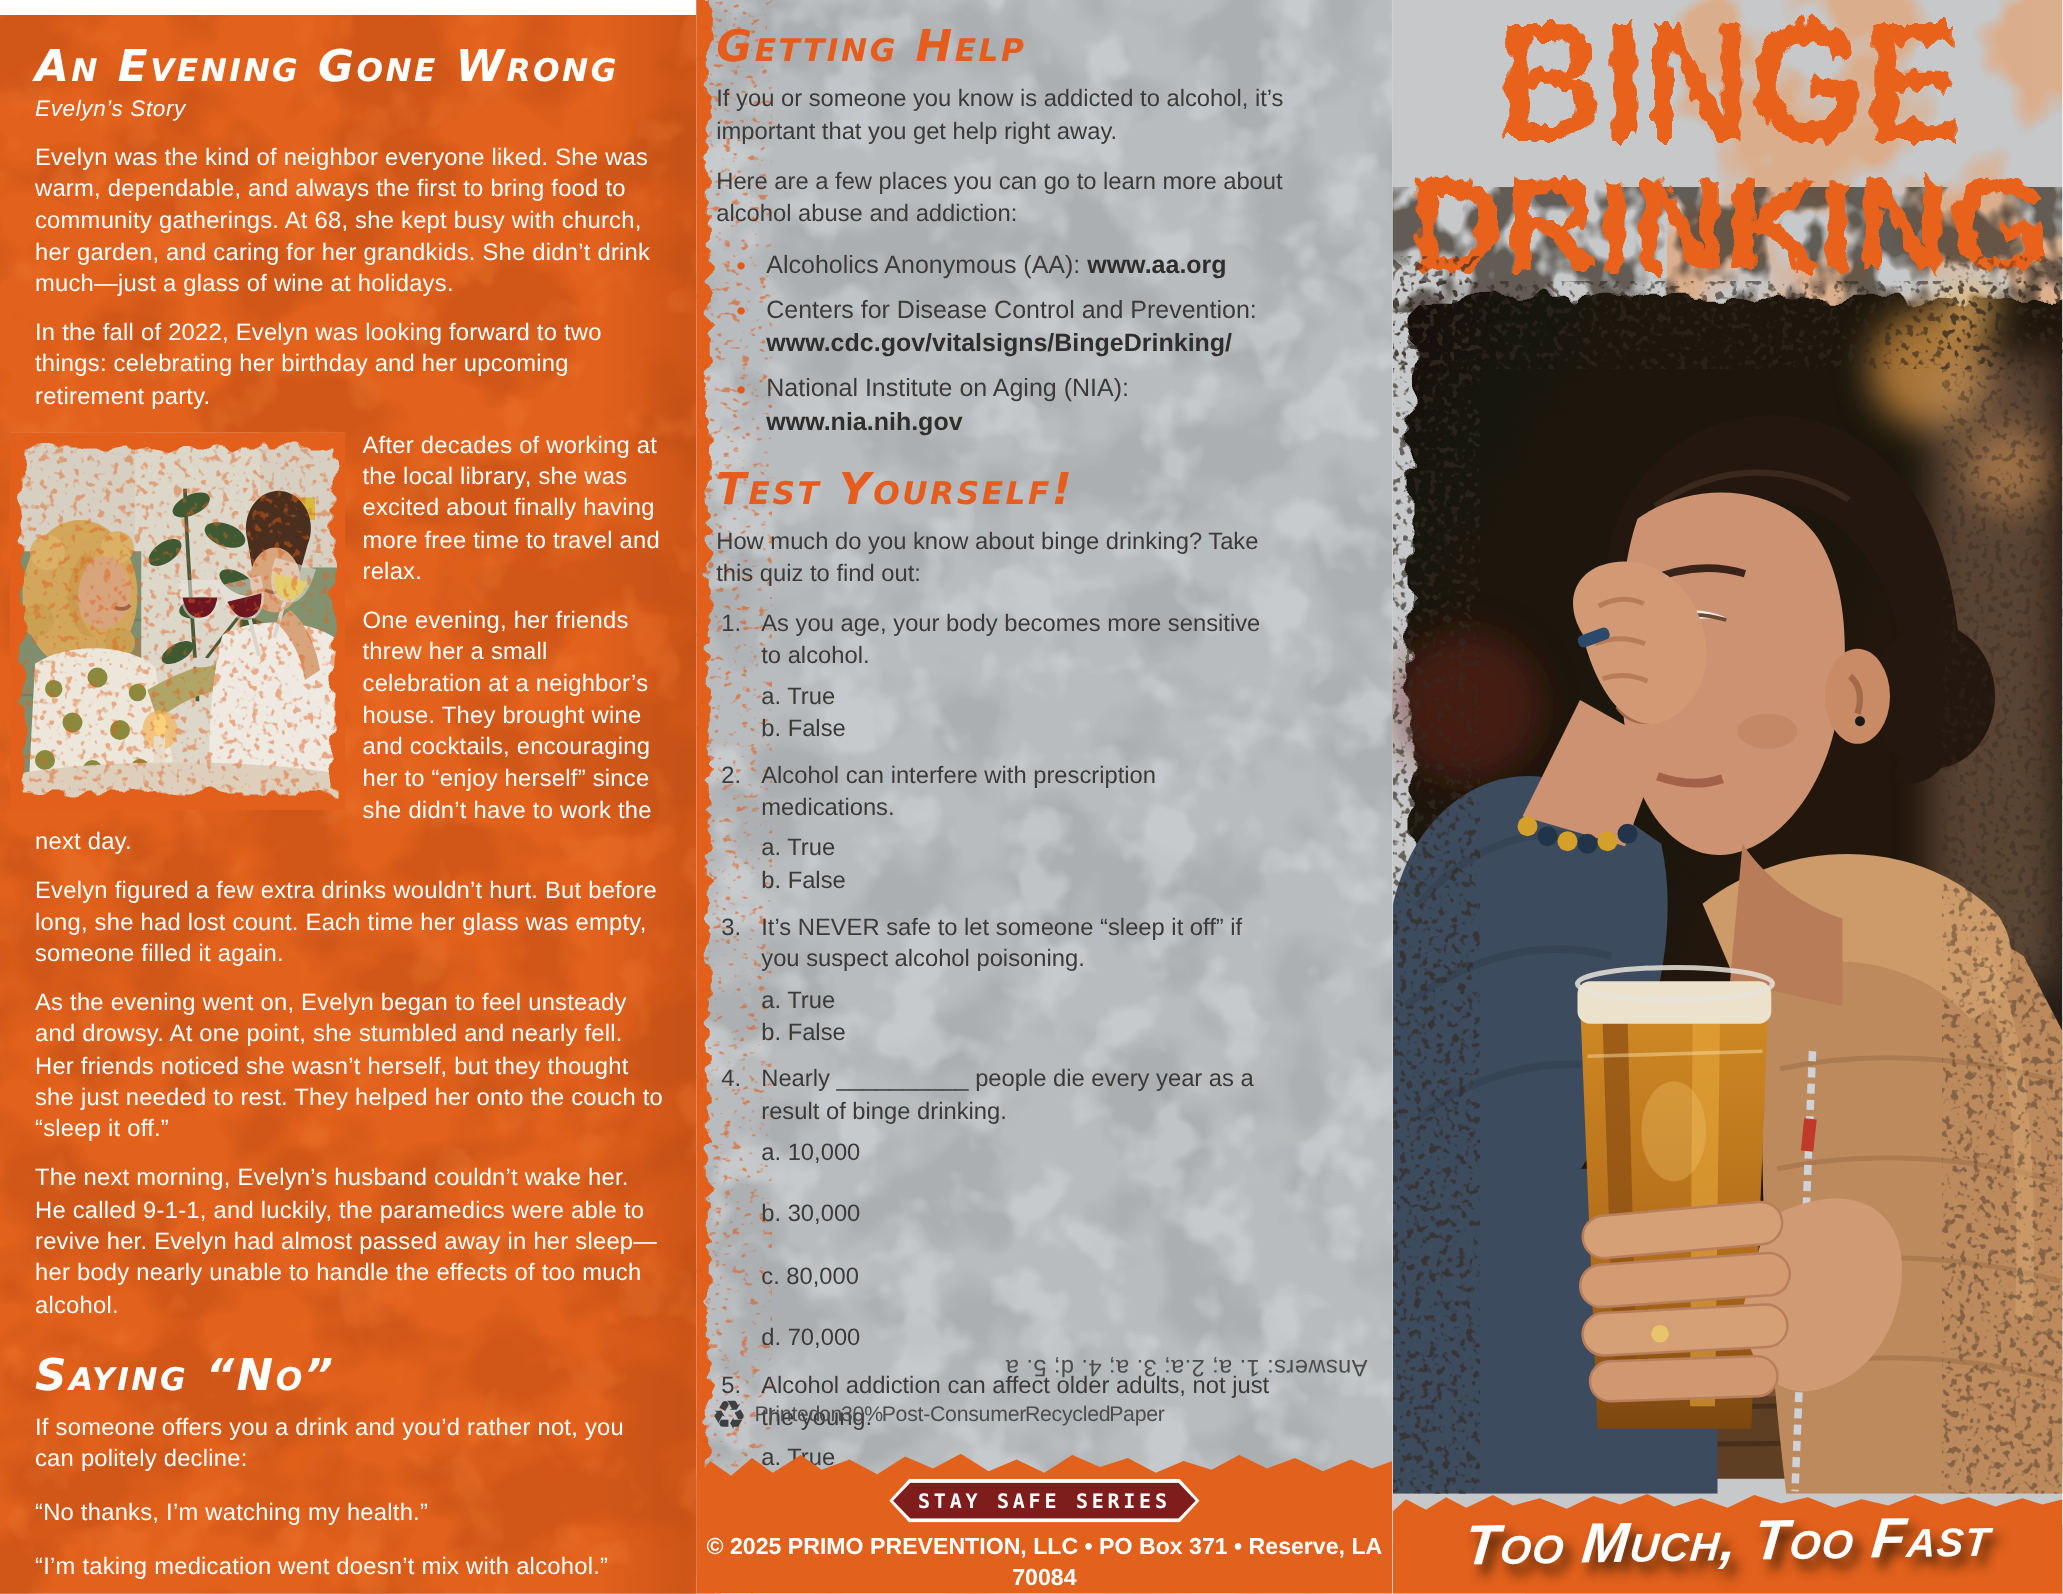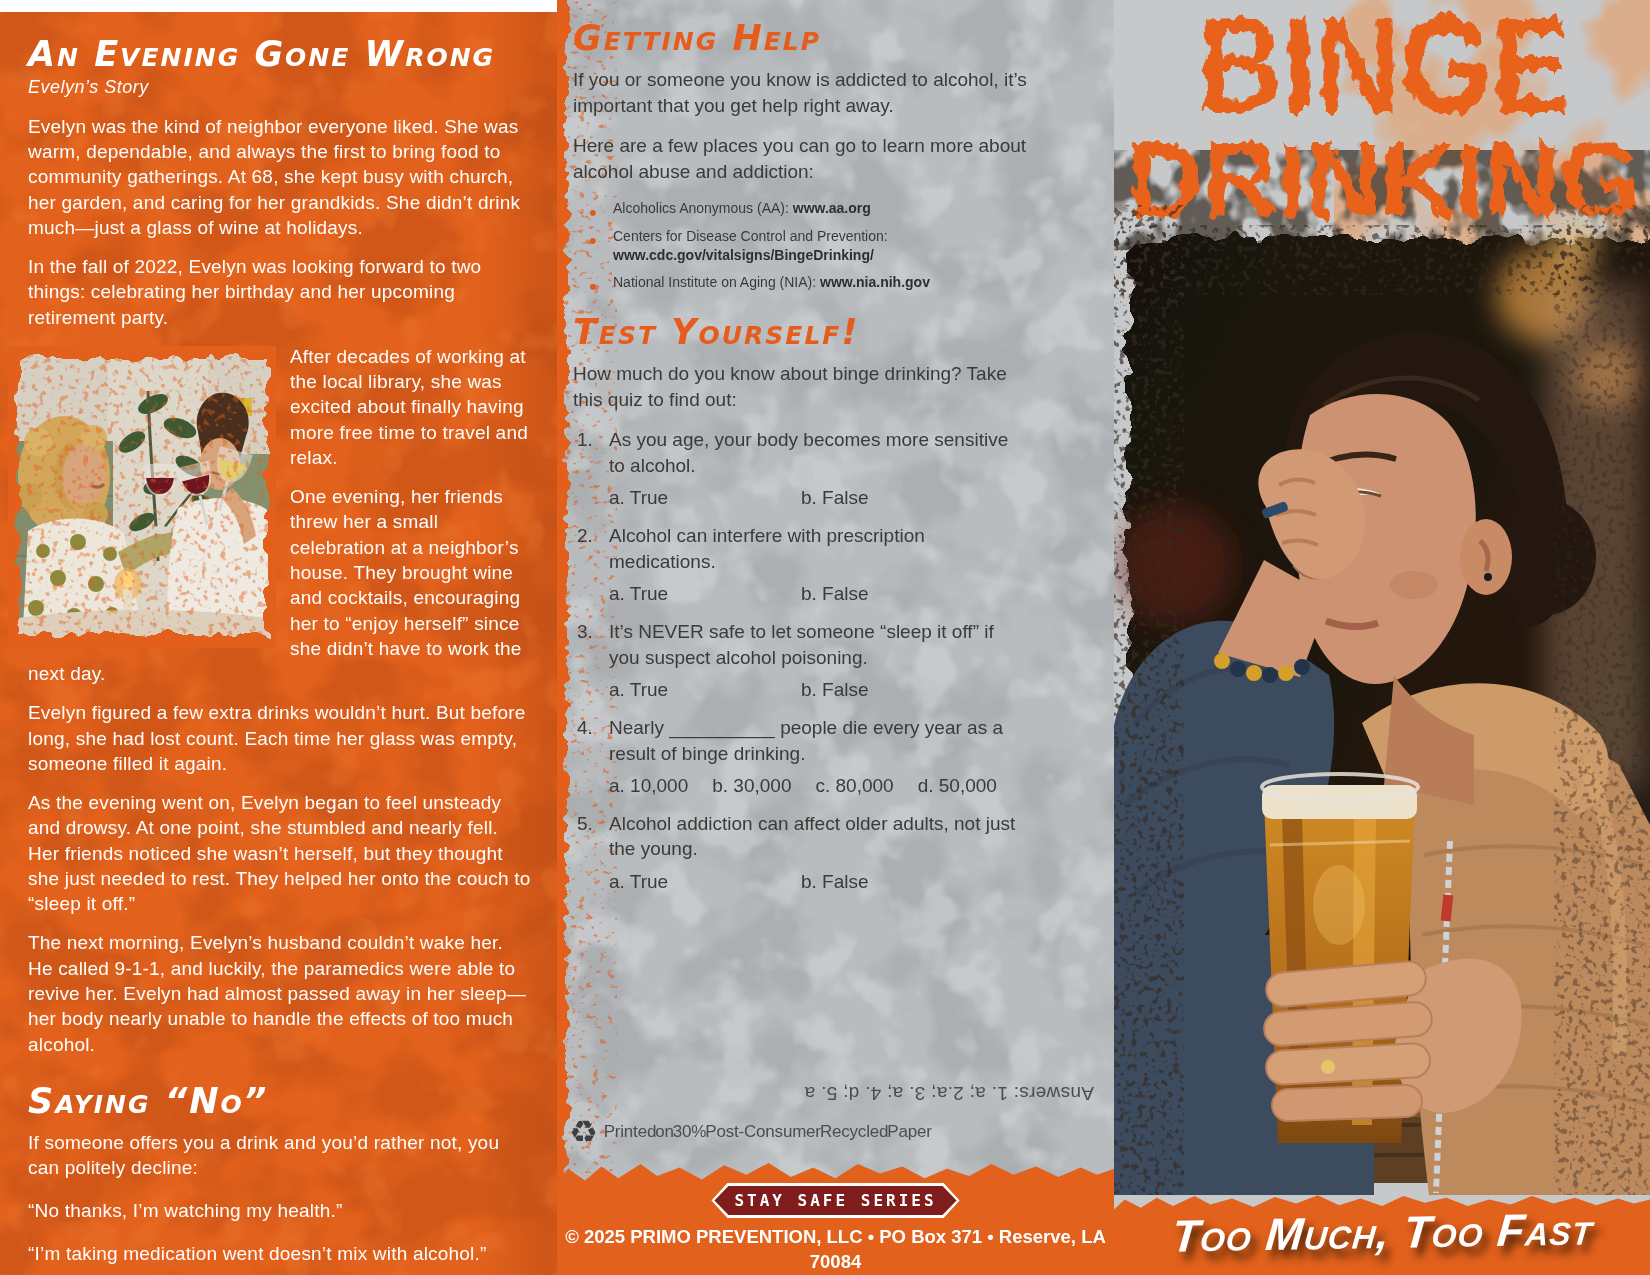--- a/index.html
+++ b/index.html
@@ -22,28 +22,28 @@
   .photo{float:left;width:268px;height:302px;margin:2px 14px 4px -20px;position:relative;}
   .photo svg{display:block;}
   .no-head{margin-top:26px;margin-bottom:10px;}
   .quote{margin-top:18px !important;}
 
   
   .mp-content{position:relative;padding:20px 86px 0 16px;}
   .orange-head{color:#e55c1d;margin:0 0 10px 0;}
   .mp-content p{font-size:19px;line-height:1.37;margin:0 0 14px 0;}
   ul.help-list{list-style:none;margin:2px 0 22px 0;padding:0;}
-  ul.help-list li{position:relative;padding-left:40px;font-size:14px;line-height:1.35;margin-bottom:9px;}
+  ul.help-list li{position:relative;padding-left:40px;font-size:20px;line-height:1.35;margin-bottom:9px;}
   ul.help-list li::before{content:"•";position:absolute;left:16px;top:-1px;color:#e05a1a;font-size:22px;}
   .url{font-weight:bold;color:#2f2e2d;}
   .url.stack{display:block;}
   .quiz{margin-top:4px;}
   .q{display:grid;grid-template-columns:36px 1fr;font-size:19px;line-height:1.35;}
   .qnum{padding-left:4px;}
-  .opts{grid-column:2;display:flex;margin:7px 0 12px 0;}
+  .opts{grid-column:2;display:flex;margin:7px 0 12px 0;flex-direction:column;}
   .opts.two span:first-child{width:192px;}
   .opts.four{gap:24px;}
   .answers{position:absolute;left:215px;top:1082px;width:322px;transform:rotate(180deg);
     font-size:19px;color:#4c4c4c;letter-spacing:.3px;}
   .recycle-row{position:absolute;left:12px;top:1116px;display:flex;align-items:center;gap:6px;}
   .recycle-glyph{font-size:32px;color:#3f3f3f;line-height:1;}
   .recycle-text{font-size:17px;color:#4c4c4c;word-spacing:-0.32em;letter-spacing:-0.2px;}
   .band{position:absolute;left:0;right:0;bottom:0;background:#e2611c;
     clip-path:polygon(0% 22%,2% 10%,5% 20%,8% 8%,11% 18%,15% 6%,18% 16%,22% 9%,26% 19%,30% 7%,34% 15%,38% 5%,42% 17%,46% 9%,50% 18%,54% 6%,58% 14%,62% 8%,66% 18%,70% 10%,74% 16%,78% 6%,82% 15%,86% 8%,90% 17%,94% 9%,97% 15%,100% 10%,100% 100%,0% 100%);}
   .band-mid{height:118px;text-align:center;}
@@ -275,21 +275,21 @@
             <span>b. False</span>
           </div>
         </div>
         <div class="q">
           <span class="qnum">4.</span>
           <span class="qtext">Nearly __________ people die every year as a result of binge drinking.</span>
           <div class="opts four">
             <span>a. 10,000</span>
             <span>b. 30,000</span>
             <span>c. 80,000</span>
-            <span>d. 50,000</span>
+            <span>d. 70,000</span>
           </div>
         </div>
         <div class="q">
           <span class="qnum">5.</span>
           <span class="qtext">Alcohol addiction can affect older adults, not just the young.</span>
           <div class="opts two">
             <span>a. True</span>
             <span>b. False</span>
           </div>
         </div>

